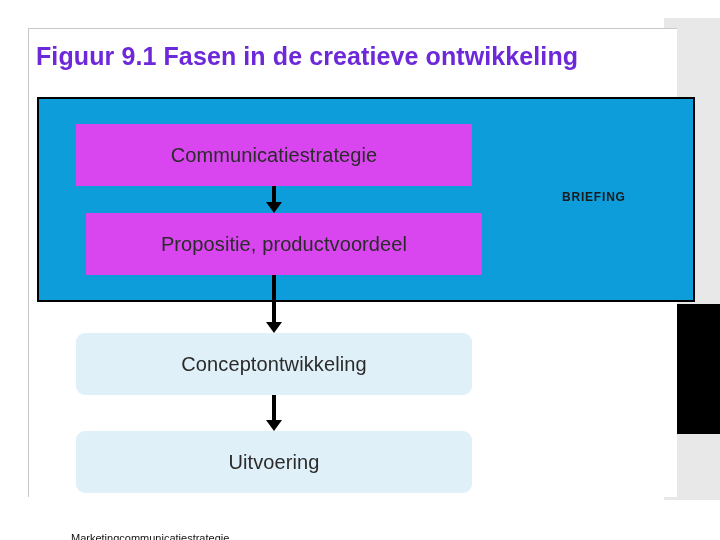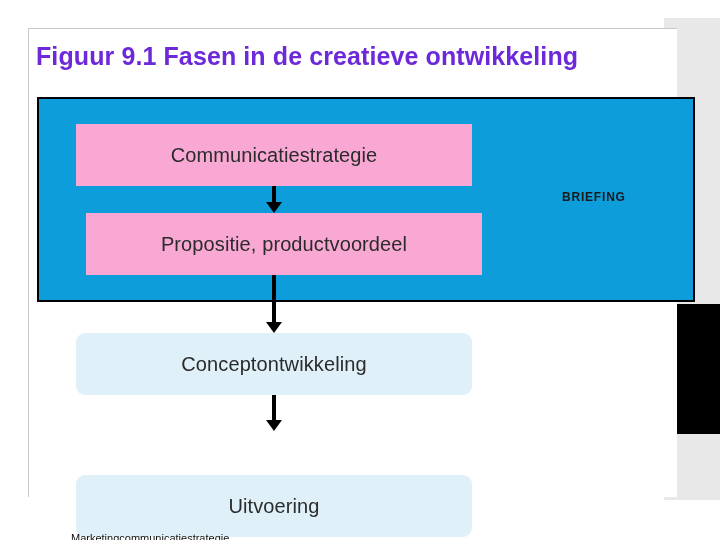--- a/index.html
+++ b/index.html
@@ -107,27 +107,27 @@
     position: absolute;
     box-sizing: border-box;
     display: flex;
     align-items: center;
     justify-content: center;
     font-size: 20px;
     color: #2b2b2b;
     letter-spacing: 0.1px;
     white-space: nowrap;
   }
-  .pbox.light-blue { background: #f9a8d4; }
+  .pbox.light-blue { background: #d946ef; }
   .pbox.pale-blue  { background: #dff0f9; border-radius: 9px; }
 
   .box-strategie   { left: 76px;  top: 124px; width: 396px; height: 62px; }
   .box-propositie  { left: 86px;  top: 213px; width: 396px; height: 62px; }
   .box-concept     { left: 76px;  top: 333px; width: 396px; height: 62px; }
-  .box-uitvoering  { left: 76px;  top: 431px; width: 396px; height: 62px; margin-top: 44px; }
+  .box-uitvoering  { left: 76px;  top: 431px; width: 396px; height: 62px; }
 
   
   .arrow {
     position: absolute;
     width: 16px;
   }
   .arrow .shaft {
     position: absolute;
     left: 6px;
     top: 0;

